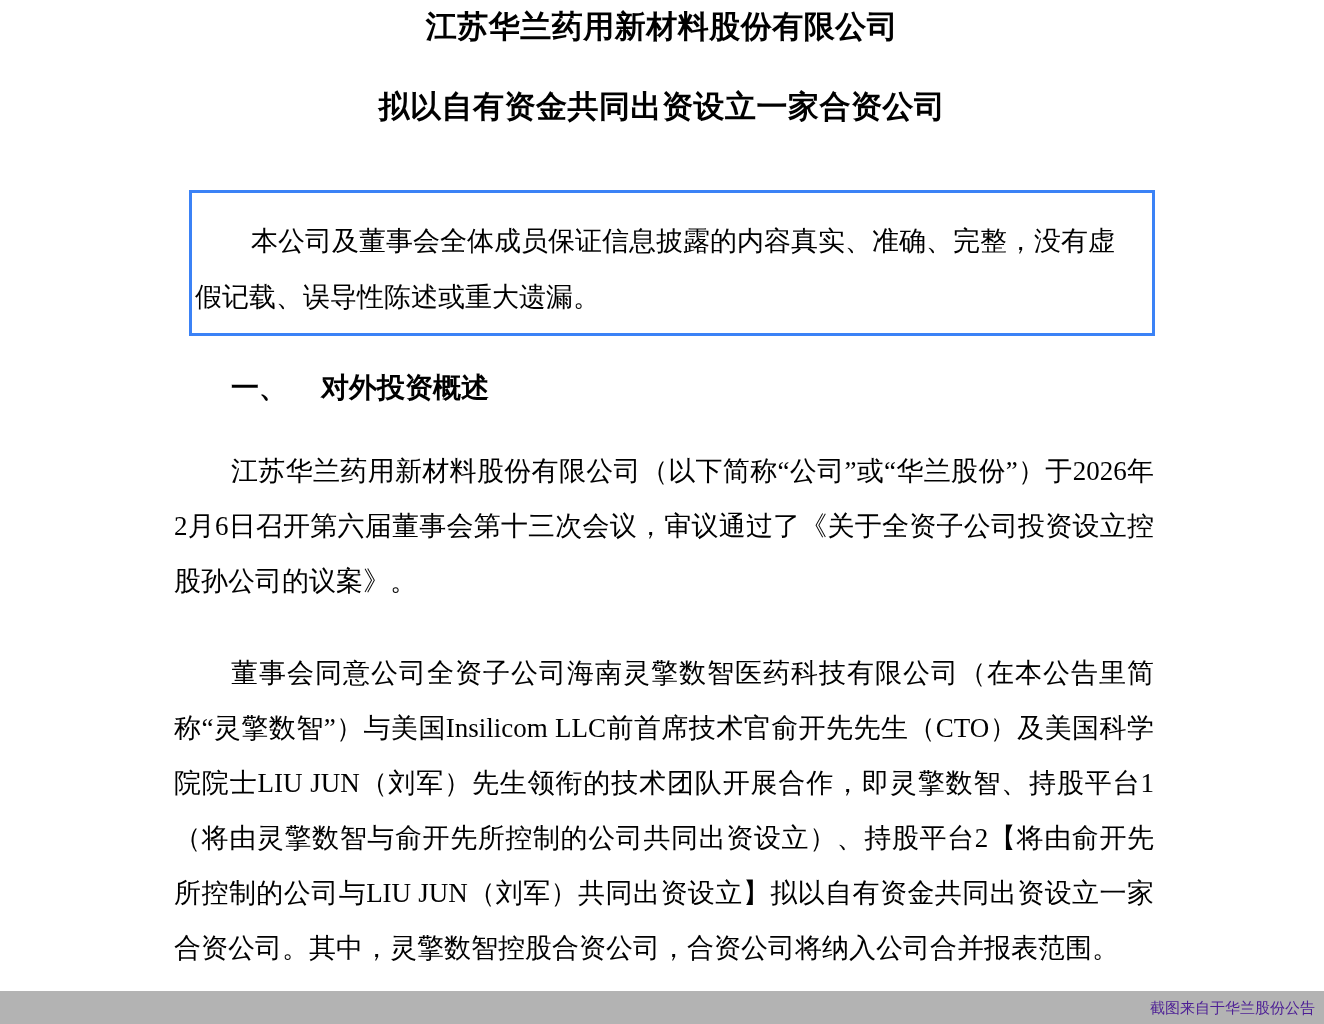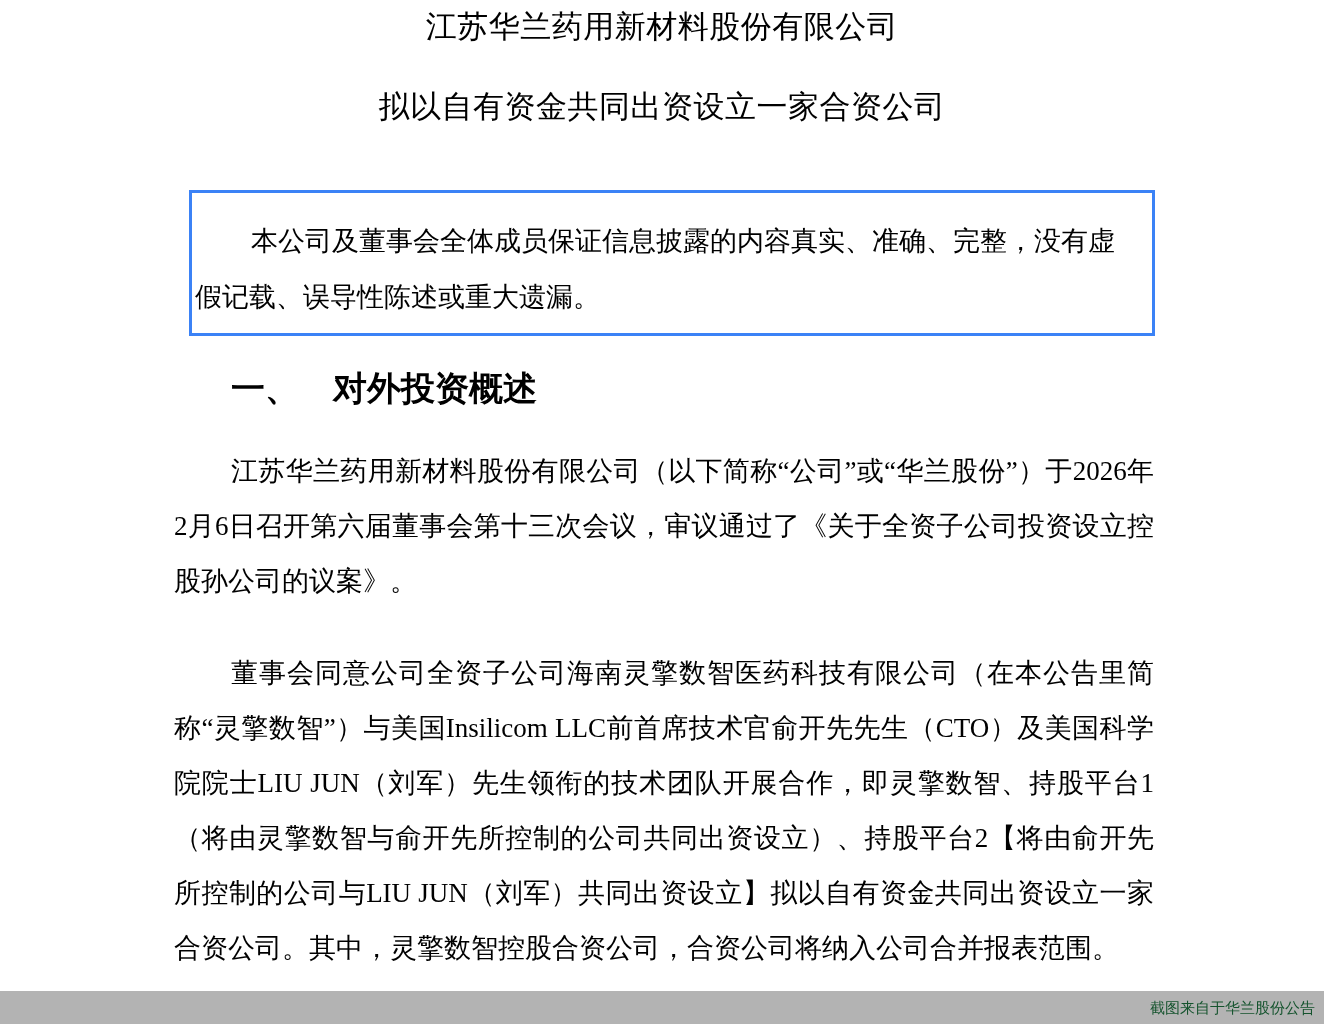--- a/index.html
+++ b/index.html
@@ -14,21 +14,21 @@
       overflow: hidden;
       color: #000000;
       font-family: "Liberation Serif", "DejaVu Serif", serif;
     }
     .title {
       position: absolute;
       left: 0;
       width: 1324px;
       text-align: center;
       font-family: "DejaVu Sans", "Liberation Sans", sans-serif;
-      font-weight: normal;
+      font-weight: bold;
       font-size: 31px;
       line-height: 40px;
       letter-spacing: 0.5px;
       margin: 0;
     }
     .title-1 { top: 6px; }
     .title-2 { top: 86px; }
 
     .notice-box {
       position: absolute;
@@ -49,21 +49,21 @@
       text-indent: 56px;
       margin: 0;
     }
 
     .section-heading {
       position: absolute;
       left: 231px;
       top: 368px;
       font-family: "DejaVu Sans", "Liberation Sans", sans-serif;
       font-weight: bold;
-      font-size: 34px;
+      font-size: 28px;
       line-height: 40px;
       margin: 0;
     }
     .section-heading .num { margin-right: 34px; }
 
     .para {
       position: absolute;
       left: 174px;
       width: 980px;
       font-size: 27px;
@@ -84,21 +84,21 @@
       background: #b3b3b3;
       opacity: 1;
     }
     .watermark-text {
       position: absolute;
       right: 9px;
       top: 6px;
       font-family: "DejaVu Sans", "Liberation Sans", sans-serif;
       font-size: 15px;
       line-height: 22px;
-      color: #14532d;
+      color: #4c1d95;
       text-align: right;
     }
     
     .para-2 { z-index: 2; }
     .watermark-bar { z-index: 1; }
   </style>
 </head>
 <body>
 
 <h1 class="title title-1">江苏华兰药用新材料股份有限公司</h1>

